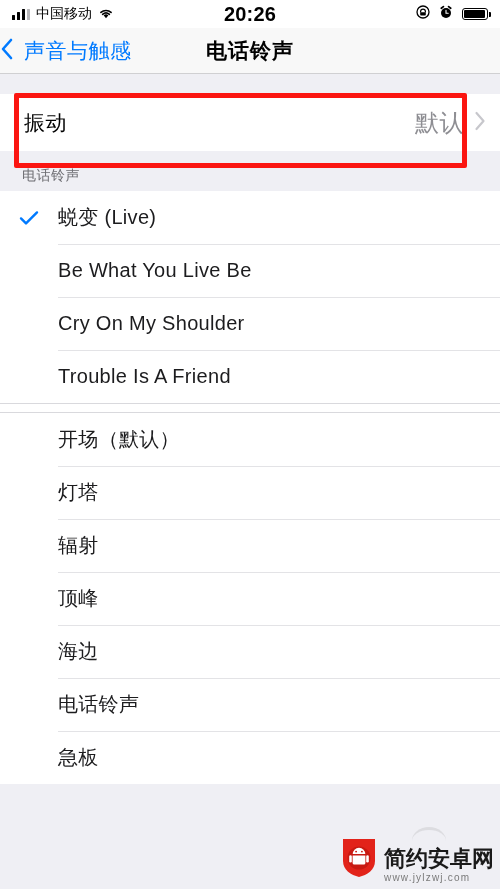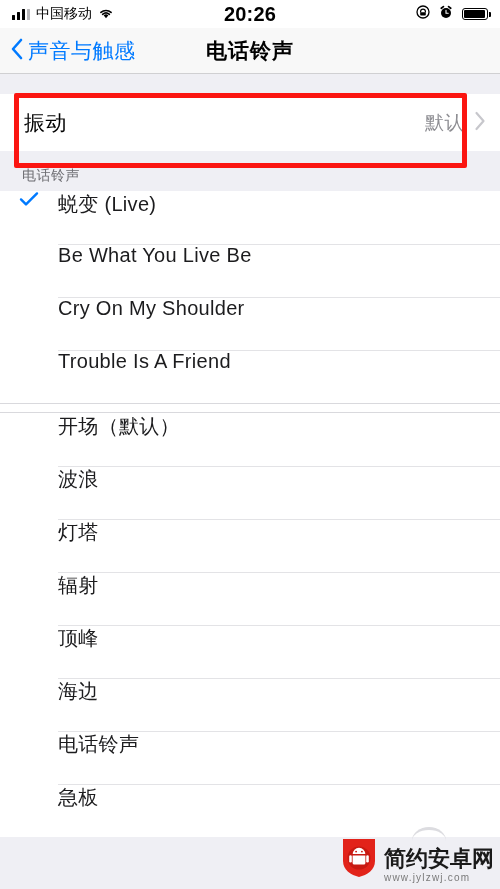--- a/index.html
+++ b/index.html
@@ -63,22 +63,21 @@
   
   .navbar {
     position:relative;
     height:46px;
     background:#f8f8f8;
     border-bottom:1px solid #d0d0d2;
     display:flex; align-items:center;
   }
   .back-btn {
     display:flex; align-items:center;
-    gap:4px;
-    padding-left:10px;
+    gap:10px;
     color:#007aff;
     cursor:pointer;
   }
   .back-chevron { display:block; }
   .back-label { font-size:21px; color:#007aff; letter-spacing:0.5px; }
   .nav-title {
     position:absolute; left:0; right:0;
     text-align:center;
     font-size:21px; font-weight:bold; color:#000;
     letter-spacing:1px;
@@ -92,42 +91,42 @@
   .cell {
     background:#ffffff;
     height:57px;
     display:flex; align-items:center;
     padding:0 14px 0 24px;
     cursor:pointer;
   }
   .cell-title { font-size:21px; color:#000; letter-spacing:0.5px; }
   .cell-value {
     margin-left:auto;
-    font-size:19px; color:#8e8e93;
+    font-size:24px; color:#8e8e93;
     letter-spacing:0.5px;
     padding-right:10px;
   }
   .disclosure { display:block; flex:0 0 auto; }
 
   .section-header {
     background:#efeff4;
     height:40px;
     display:flex; align-items:flex-end;
     padding:0 0 6px 22px;
   }
   .section-header span {
     font-size:14px; color:#6d6d72;
     letter-spacing:0.5px;
   }
 
   .list { background:#ffffff; }
   .row {
     position:relative;
     height:53px;
-    display:flex; align-items:flex-start;
+    display:flex; align-items:center;
     background:#ffffff;
     cursor:pointer;
   }
   .row + .row::before {
     content:"";
     position:absolute; left:58px; right:0; top:0;
     height:1px; background:#e3e3e6;
   }
   .check-slot {
     width:58px;
@@ -283,24 +282,20 @@
         <span class="row-label">Trouble Is A Friend</span>
       </div>
     </div>
 
     <div class="list-divider"></div>
 
     <div class="list">
       <div class="row">
         <span class="check-slot"></span>
         <span class="row-label">开场（默认）</span>
-      </div>
-      <div class="row">
-        <span class="check-slot"></span>
-        <span class="row-label">波浪</span>
       </div>
       <div class="row">
         <span class="check-slot"></span>
         <span class="row-label">灯塔</span>
       </div>
       <div class="row">
         <span class="check-slot"></span>
         <span class="row-label">辐射</span>
       </div>
       <div class="row">

